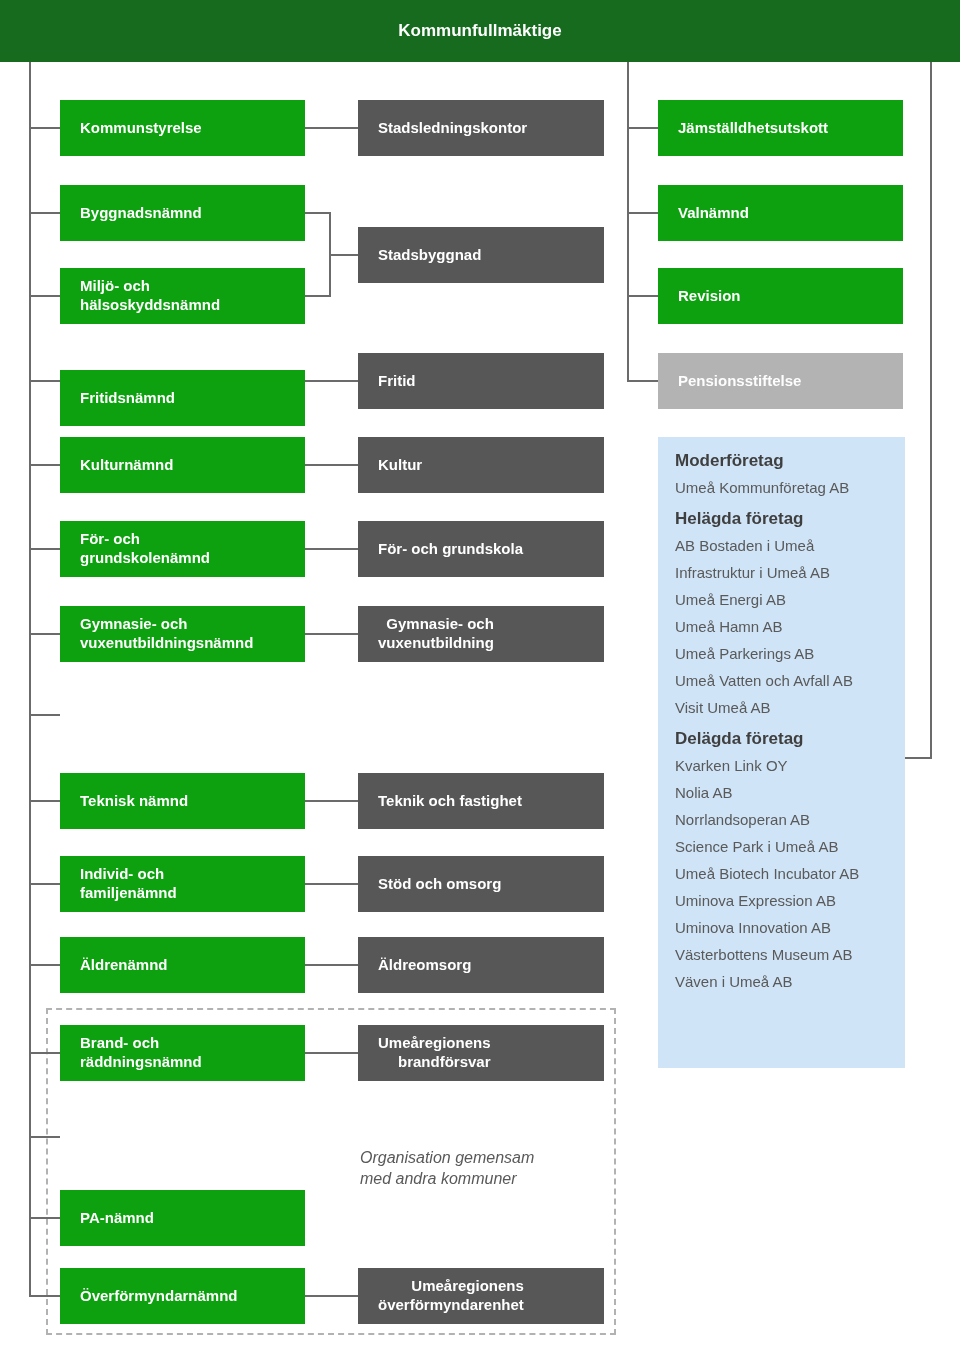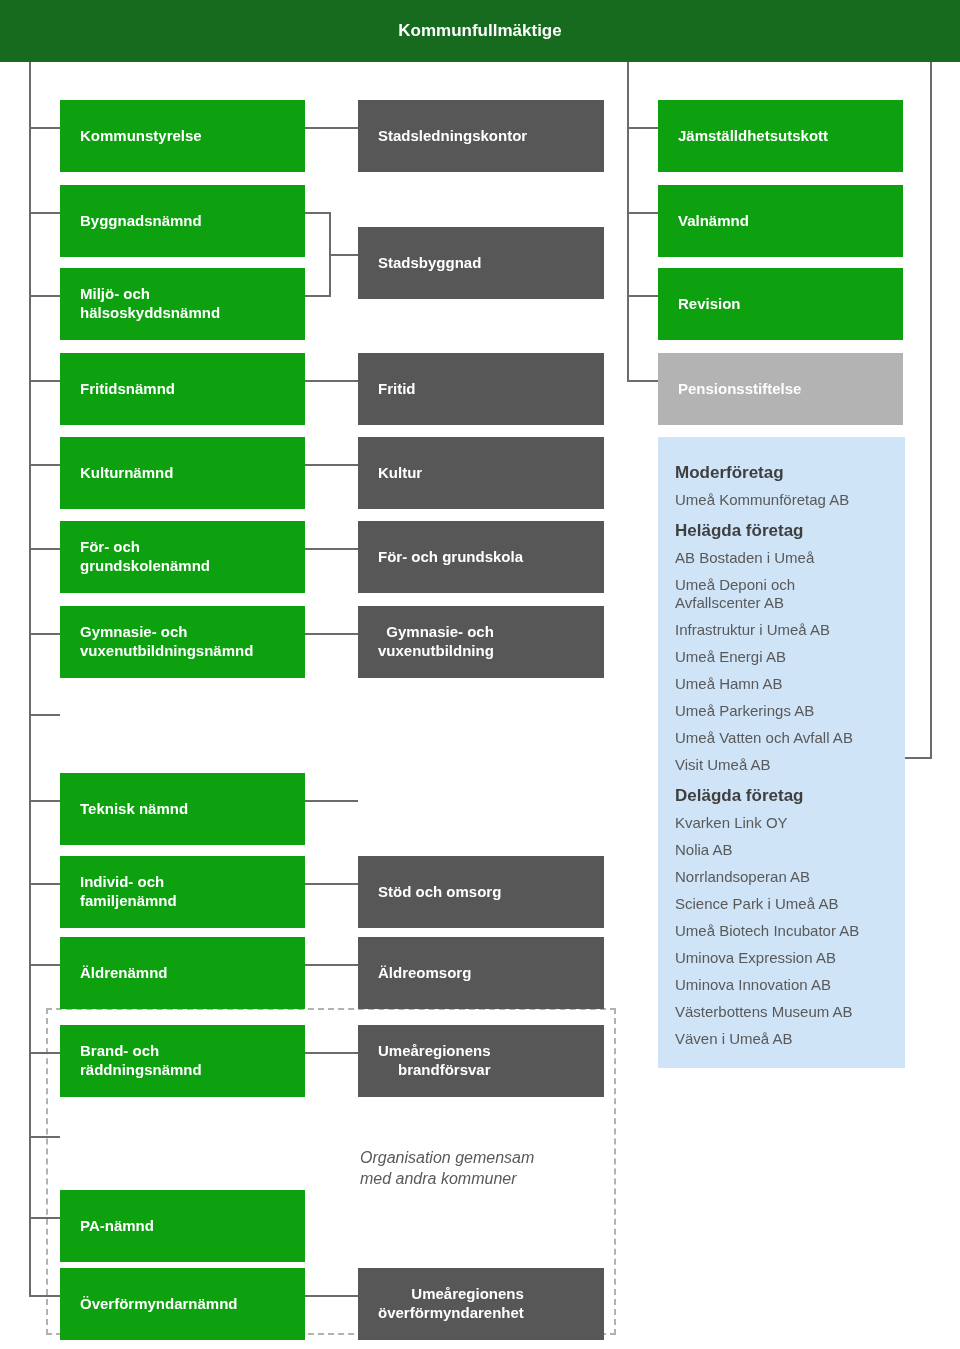--- a/index.html
+++ b/index.html
@@ -14,21 +14,21 @@
   #canvas{
     position:relative;width:960px;height:1349px;background:#fff;overflow:hidden;
     font-family:"Liberation Sans","DejaVu Sans",sans-serif;
   }
   .banner{
     position:absolute;left:0;top:0;width:960px;height:62px;
     background:var(--banner-green);color:#fff;font-weight:bold;font-size:17px;
     display:flex;align-items:center;justify-content:center;
   }
   .box{
-    position:absolute;width:245px;height:72px;box-sizing:border-box;
+    position:absolute;width:245px;height:56px;box-sizing:border-box;
     display:flex;align-items:center;padding:0 12px 0 20px;
     color:#fff;font-weight:bold;font-size:15px;line-height:1.25;
     white-space:pre-line;
   }
   .green{background:var(--box-green);}
   .dark{background:var(--box-dark-gray);}
   .silver{background:var(--box-light-gray);color:#fdfdfd;}
   .col-left{left:60px;}
   .col-mid{left:358px;width:246px;text-align:right;}
   .col-right{left:658px;}
@@ -99,21 +99,21 @@
   <div class="hl" style="left:627px;top:295px;width:31px"></div>
   <div class="hl" style="left:627px;top:380px;width:31px"></div>
 
   <div class="vl" style="left:930px;top:62px;height:697px"></div>
   <div class="hl" style="left:905px;top:757px;width:27px"></div>
 
   <div class="box green col-left" style="top:100px">Kommunstyrelse</div>
   <div class="box green col-left" style="top:185px">Byggnadsnämnd</div>
   <div class="box green col-left" style="top:268px">Miljö- och
 hälsoskyddsnämnd</div>
-  <div class="box green col-left" style="top:353px">Fritidsnämnd</div>
+  <div class="box green col-left" style="top:370px">Fritidsnämnd</div>
   <div class="box green col-left" style="top:437px">Kulturnämnd</div>
   <div class="box green col-left" style="top:521px">För- och
 grundskolenämnd</div>
   <div class="box green col-left" style="top:606px">Gymnasie- och
 vuxenutbildningsnämnd</div>
   <div class="box green col-left" style="top:773px">Teknisk nämnd</div>
   <div class="box green col-left" style="top:856px">Individ- och
 familjenämnd</div>
   <div class="box green col-left" style="top:937px">Äldrenämnd</div>
   <div class="box green col-left" style="top:1025px">Brand- och
@@ -121,40 +121,39 @@
   <div class="box green col-left" style="top:1190px">PA-nämnd</div>
   <div class="box green col-left" style="top:1268px">Överförmyndarnämnd</div>
 
   <div class="box dark col-mid" style="top:100px">Stadsledningskontor</div>
   <div class="box dark col-mid" style="top:227px">Stadsbyggnad</div>
   <div class="box dark col-mid" style="top:353px">Fritid</div>
   <div class="box dark col-mid" style="top:437px">Kultur</div>
   <div class="box dark col-mid" style="top:521px">För- och grundskola</div>
   <div class="box dark col-mid" style="top:606px">Gymnasie- och
 vuxenutbildning</div>
+  <div class="box dark col-mid" style="top:773px">Teknik och fastighet</div>
   <div class="box dark col-mid" style="top:856px">Stöd och omsorg</div>
   <div class="box dark col-mid" style="top:937px">Äldreomsorg</div>
   <div class="box dark col-mid" style="top:1025px">Umeåregionens
 brandförsvar</div>
   <div class="box dark col-mid" style="top:1268px">Umeåregionens
 överförmyndarenhet</div>
 
   <div class="box green col-right" style="top:100px">Jämställdhetsutskott</div>
   <div class="box green col-right" style="top:185px">Valnämnd</div>
   <div class="box green col-right" style="top:268px">Revision</div>
   <div class="box silver col-right" style="top:353px">Pensionsstiftelse</div>
 
   <div class="panel">
-    <div class="panel-h" style="margin-top:18px">Moderföretag</div>
+    <div class="panel-h" style="margin-top:6px">Moderföretag</div>
     <div class="panel-item">Umeå Kommunföretag AB</div>
 
     <div class="panel-h">Helägda företag</div>
     <div class="panel-item">AB Bostaden i Umeå</div>
-    <div class="panel-item">Umeå Deponi och
-Avfallscenter AB</div>
     <div class="panel-item">Infrastruktur i Umeå AB</div>
     <div class="panel-item">Umeå Energi AB</div>
     <div class="panel-item">Umeå Hamn AB</div>
     <div class="panel-item">Umeå Parkerings AB</div>
     <div class="panel-item">Umeå Vatten och Avfall AB</div>
     <div class="panel-item">Visit Umeå AB</div>
 
     <div class="panel-h">Delägda företag</div>
     <div class="panel-item">Kvarken Link OY</div>
     <div class="panel-item">Nolia AB</div>

